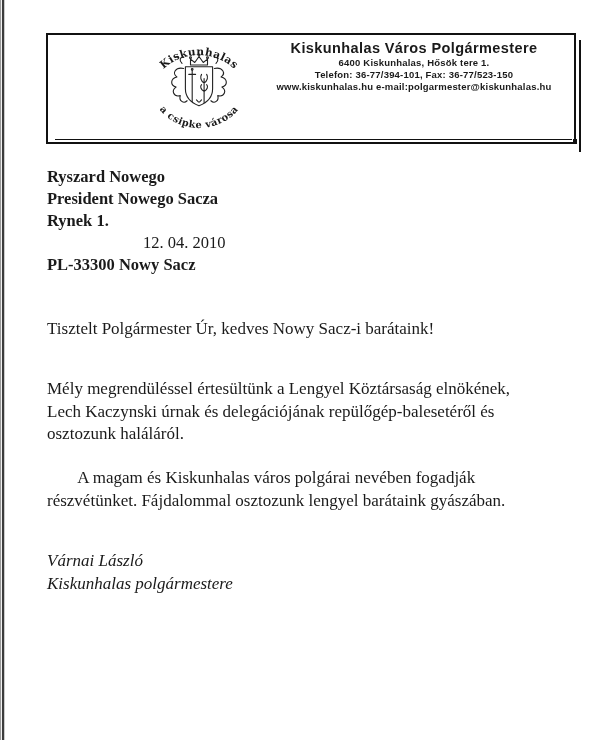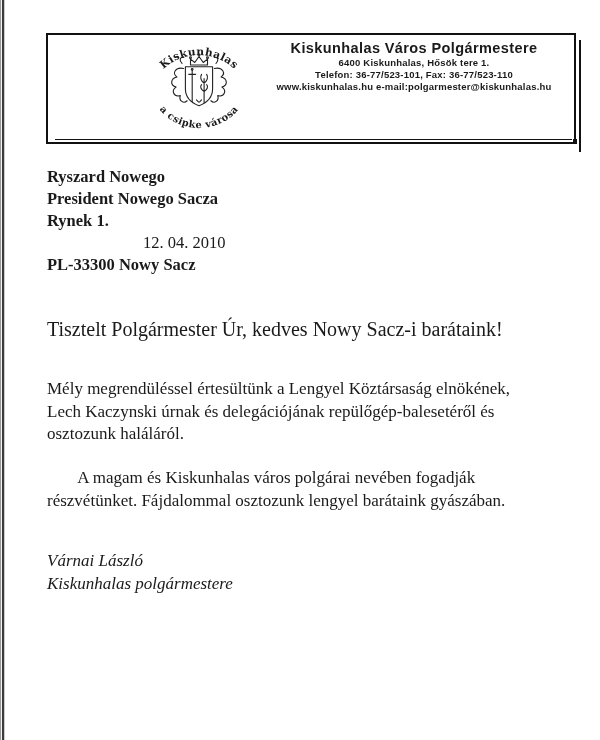--- a/index.html
+++ b/index.html
@@ -97,21 +97,21 @@
     line-height: 22px;
   }
   .date-line {
     font-weight: normal;
     padding-left: 96px;
   }
 
   .salutation {
     position: absolute;
     left: 47px; top: 318px;
-    font-size: 20px;
+    font-size: 17px;
     line-height: 22px;
   }
   .para-1 {
     position: absolute;
     left: 47px; top: 378px;
     font-size: 17px;
     line-height: 22.5px;
   }
   .para-2 {
     position: absolute;
@@ -170,21 +170,21 @@
 
     <text font-size="11.5" letter-spacing="0.5">
       <textPath href="#arcBottom" startOffset="50%" text-anchor="middle">a csipke városa</textPath>
     </text>
   </svg>
 
   <div class="head-text">
     <div class="head-title">Kiskunhalas Város Polgármestere</div>
     <div class="head-addr">
       <div>6400 Kiskunhalas, Hősök tere 1.</div>
-      <div>Telefon: 36-77/523-101, Fax: 36-77/523-110</div>
+      <div>Telefon: 36-77/394-101, Fax: 36-77/523-150</div>
       <div>www.kiskunhalas.hu e-mail:polgarmester@kiskunhalas.hu</div>
     </div>
   </div>
 
   <div class="inner-rule"></div>
   <div class="shadow-corner"></div>
 </div>
 
 <div class="recipient">
   <div>Ryszard Nowego</div>

